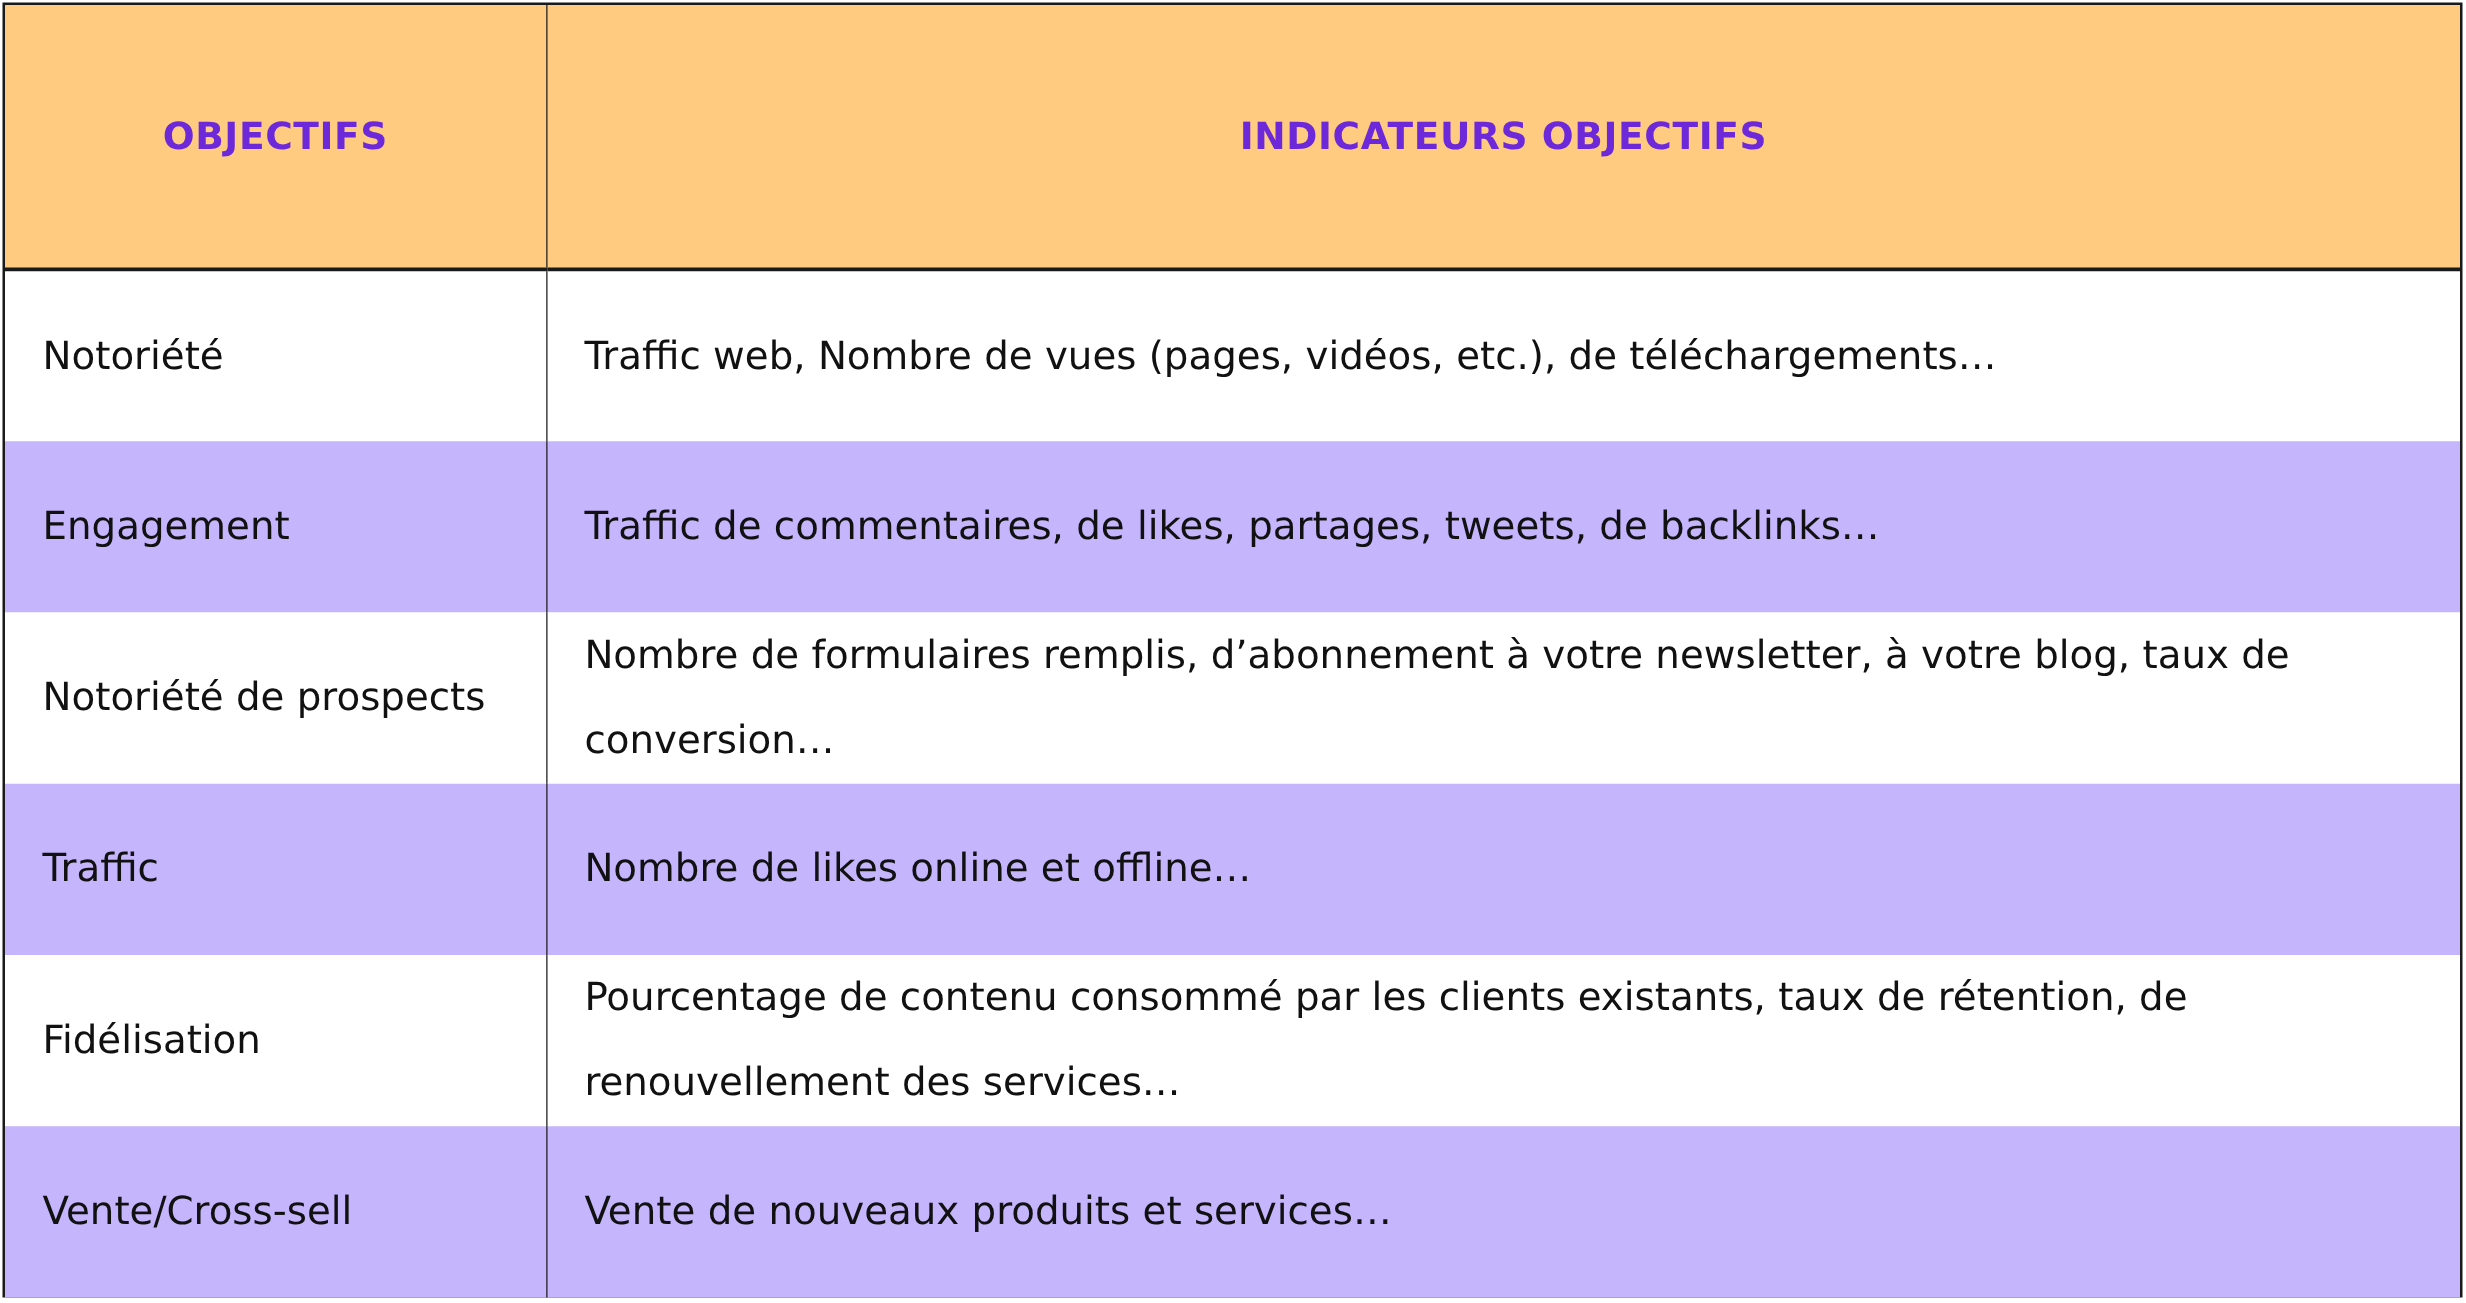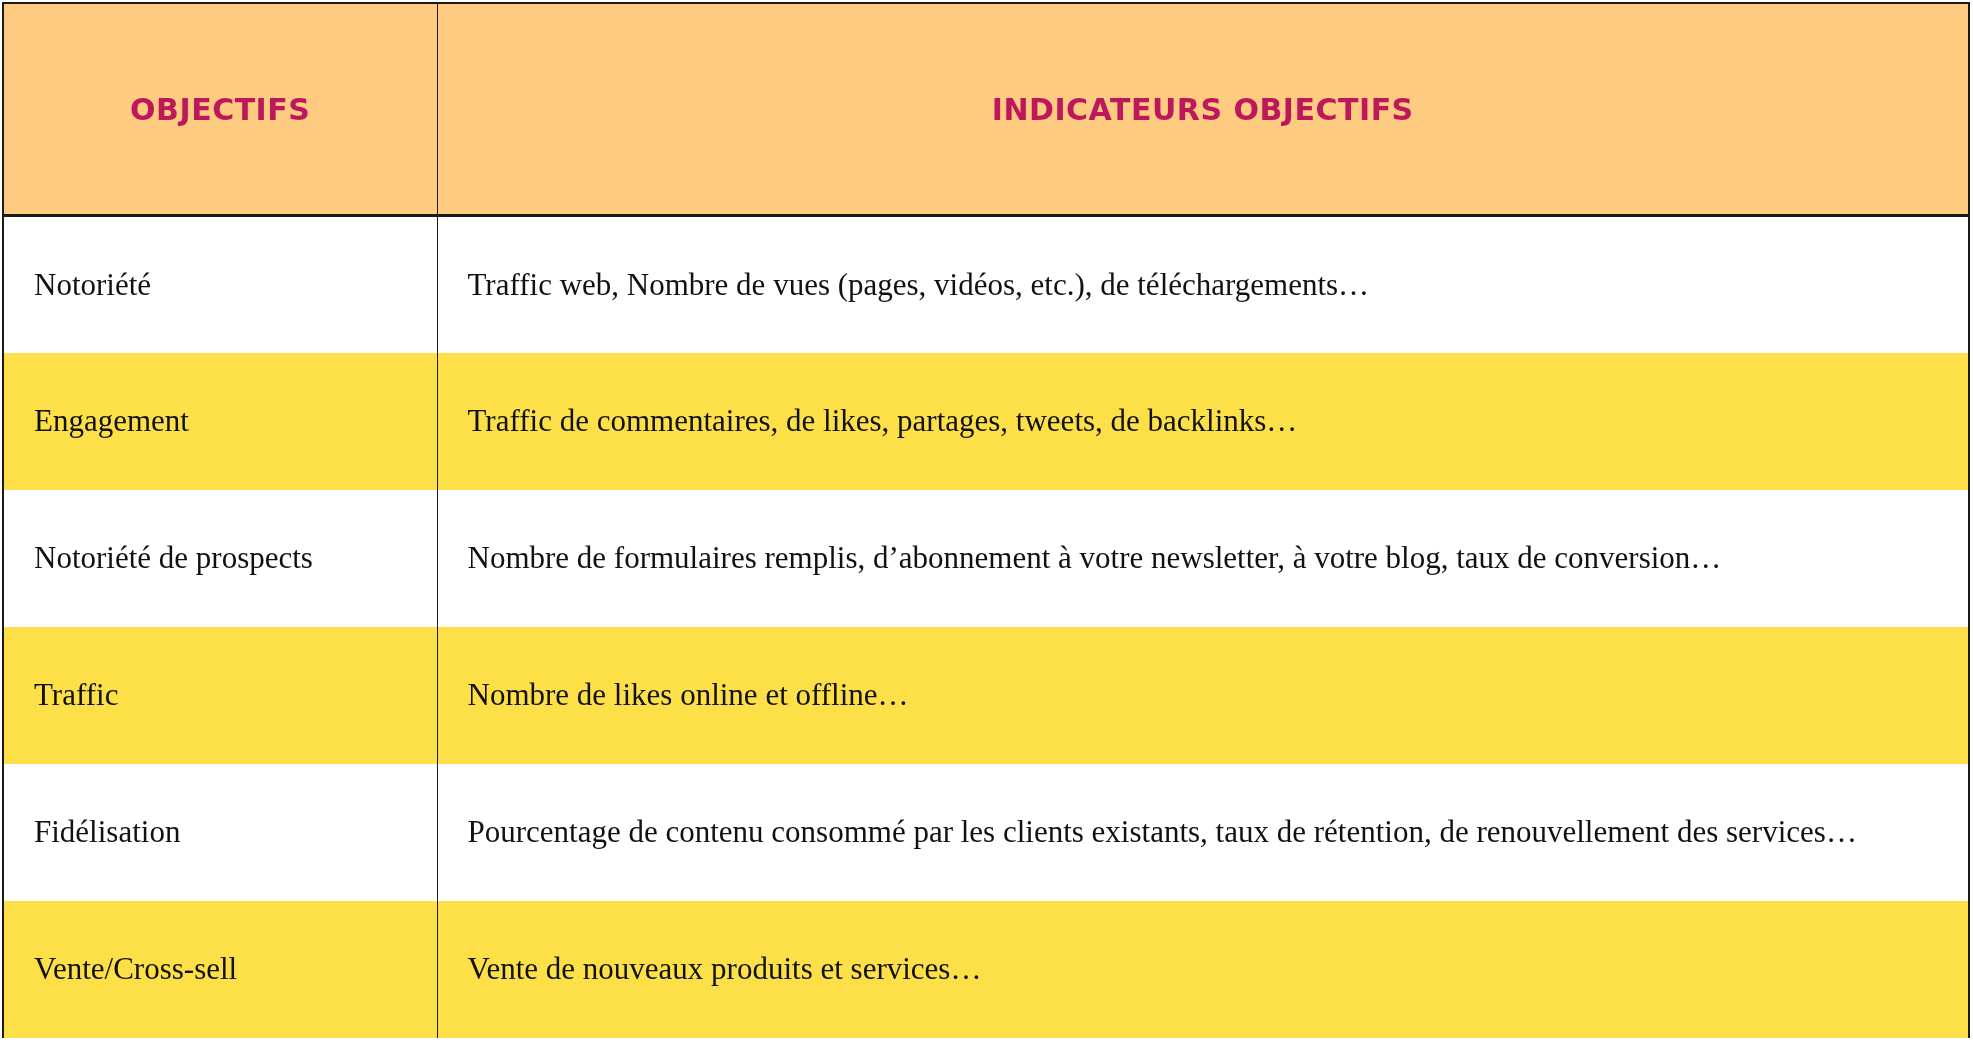--- a/index.html
+++ b/index.html
@@ -34,42 +34,41 @@
     col.col-obj { width: 433px; }
     col.col-ind { width: auto; }
     thead th {
       background: #fecb80;
       height: 210px;
       font-weight: bold;
       font-size: 30px;
       letter-spacing: 0.5px;
       text-align: center;
       vertical-align: middle;
-      color: #be185d;
+      color: #6d28d9;
       border-bottom: 3px solid #1a1a1a;
       padding: 0;
     }
     thead th.h-obj {
       border-right: 1.5px solid #1a1a1a;
     }
     tbody td {
       font-size: 31px;
       line-height: 68px;
       vertical-align: middle;
       padding: 0 24px 0 30px;
       color: #111111;
-      font-family: Liberation Serif, serif;
     }
     tbody td.c-obj {
       border-right: 1.5px solid #1a1a1a;
     }
     tbody td.c-ind {
     }
     tbody tr.row-white td { background: #ffffff; }
-    tbody tr.row-grey td { background: #fde047; margin-left: 48px; }
+    tbody tr.row-grey td { background: #c4b5fd; margin-left: 48px; }
     tbody tr { height: 137px; }
   </style>
 </head>
 <body>
 
 <div class="table-wrap">
   <table class="kpi-table">
     <colgroup>
       <col class="col-obj">
       <col class="col-ind">

